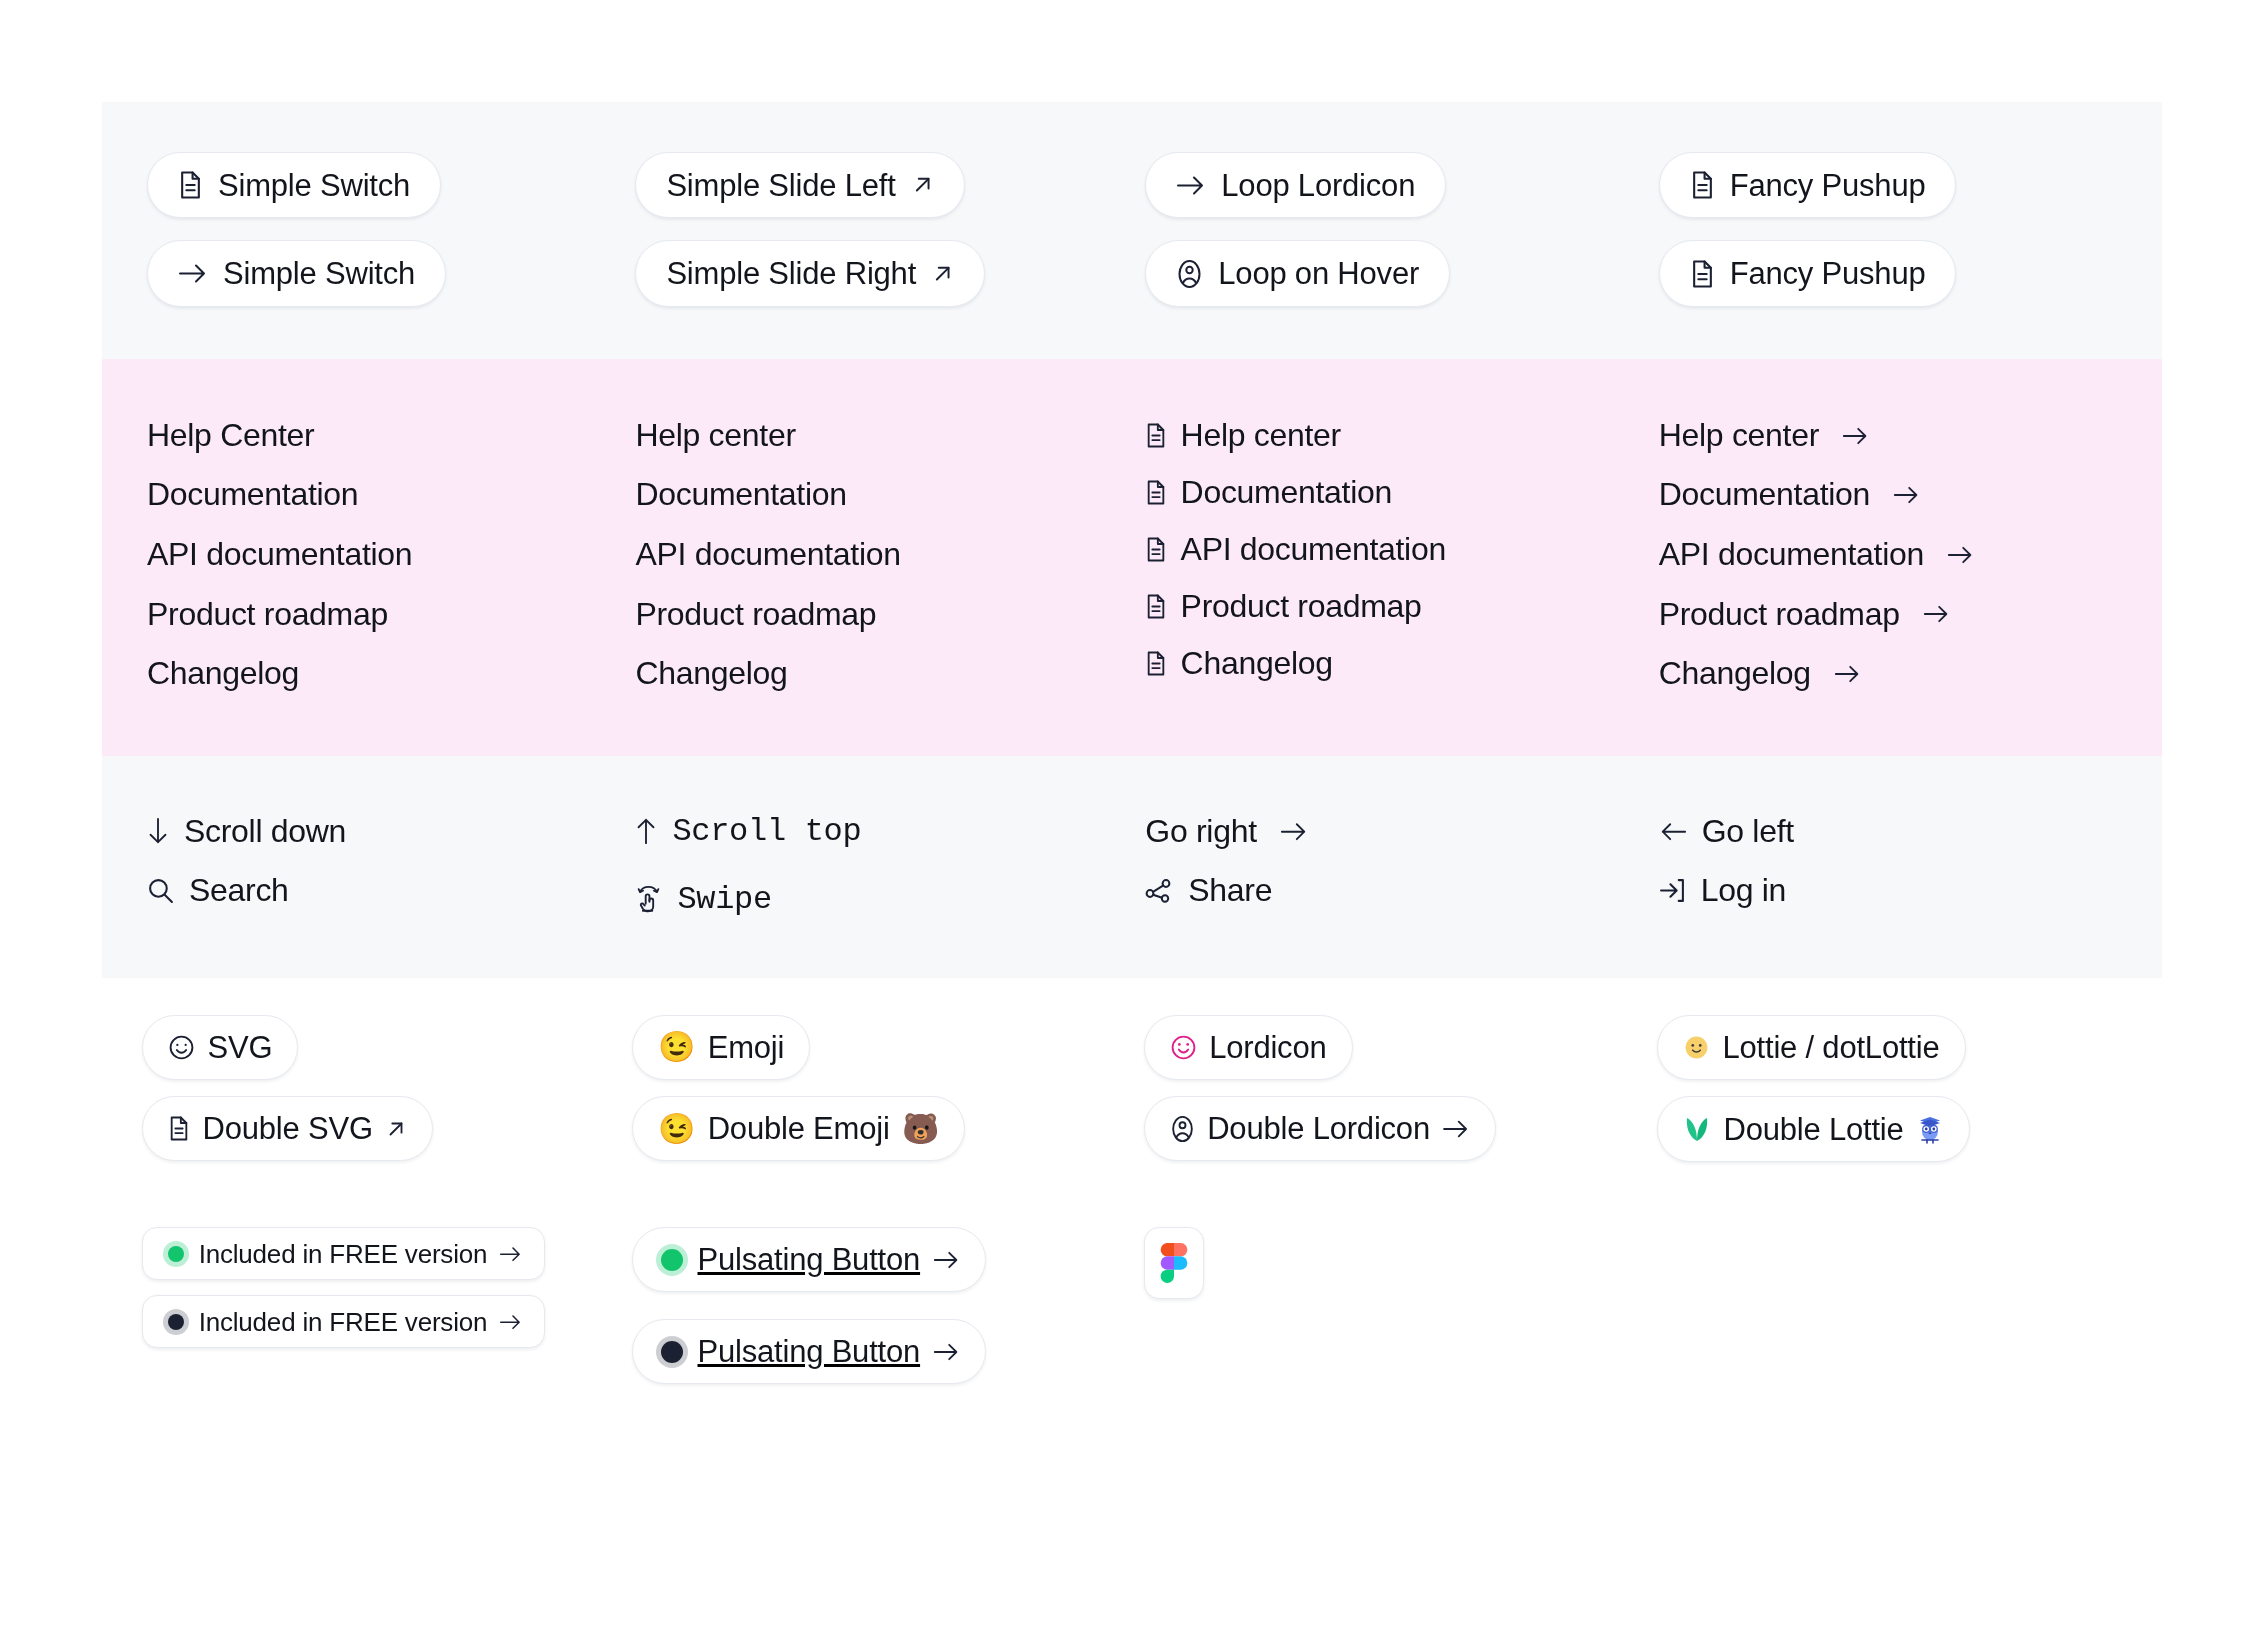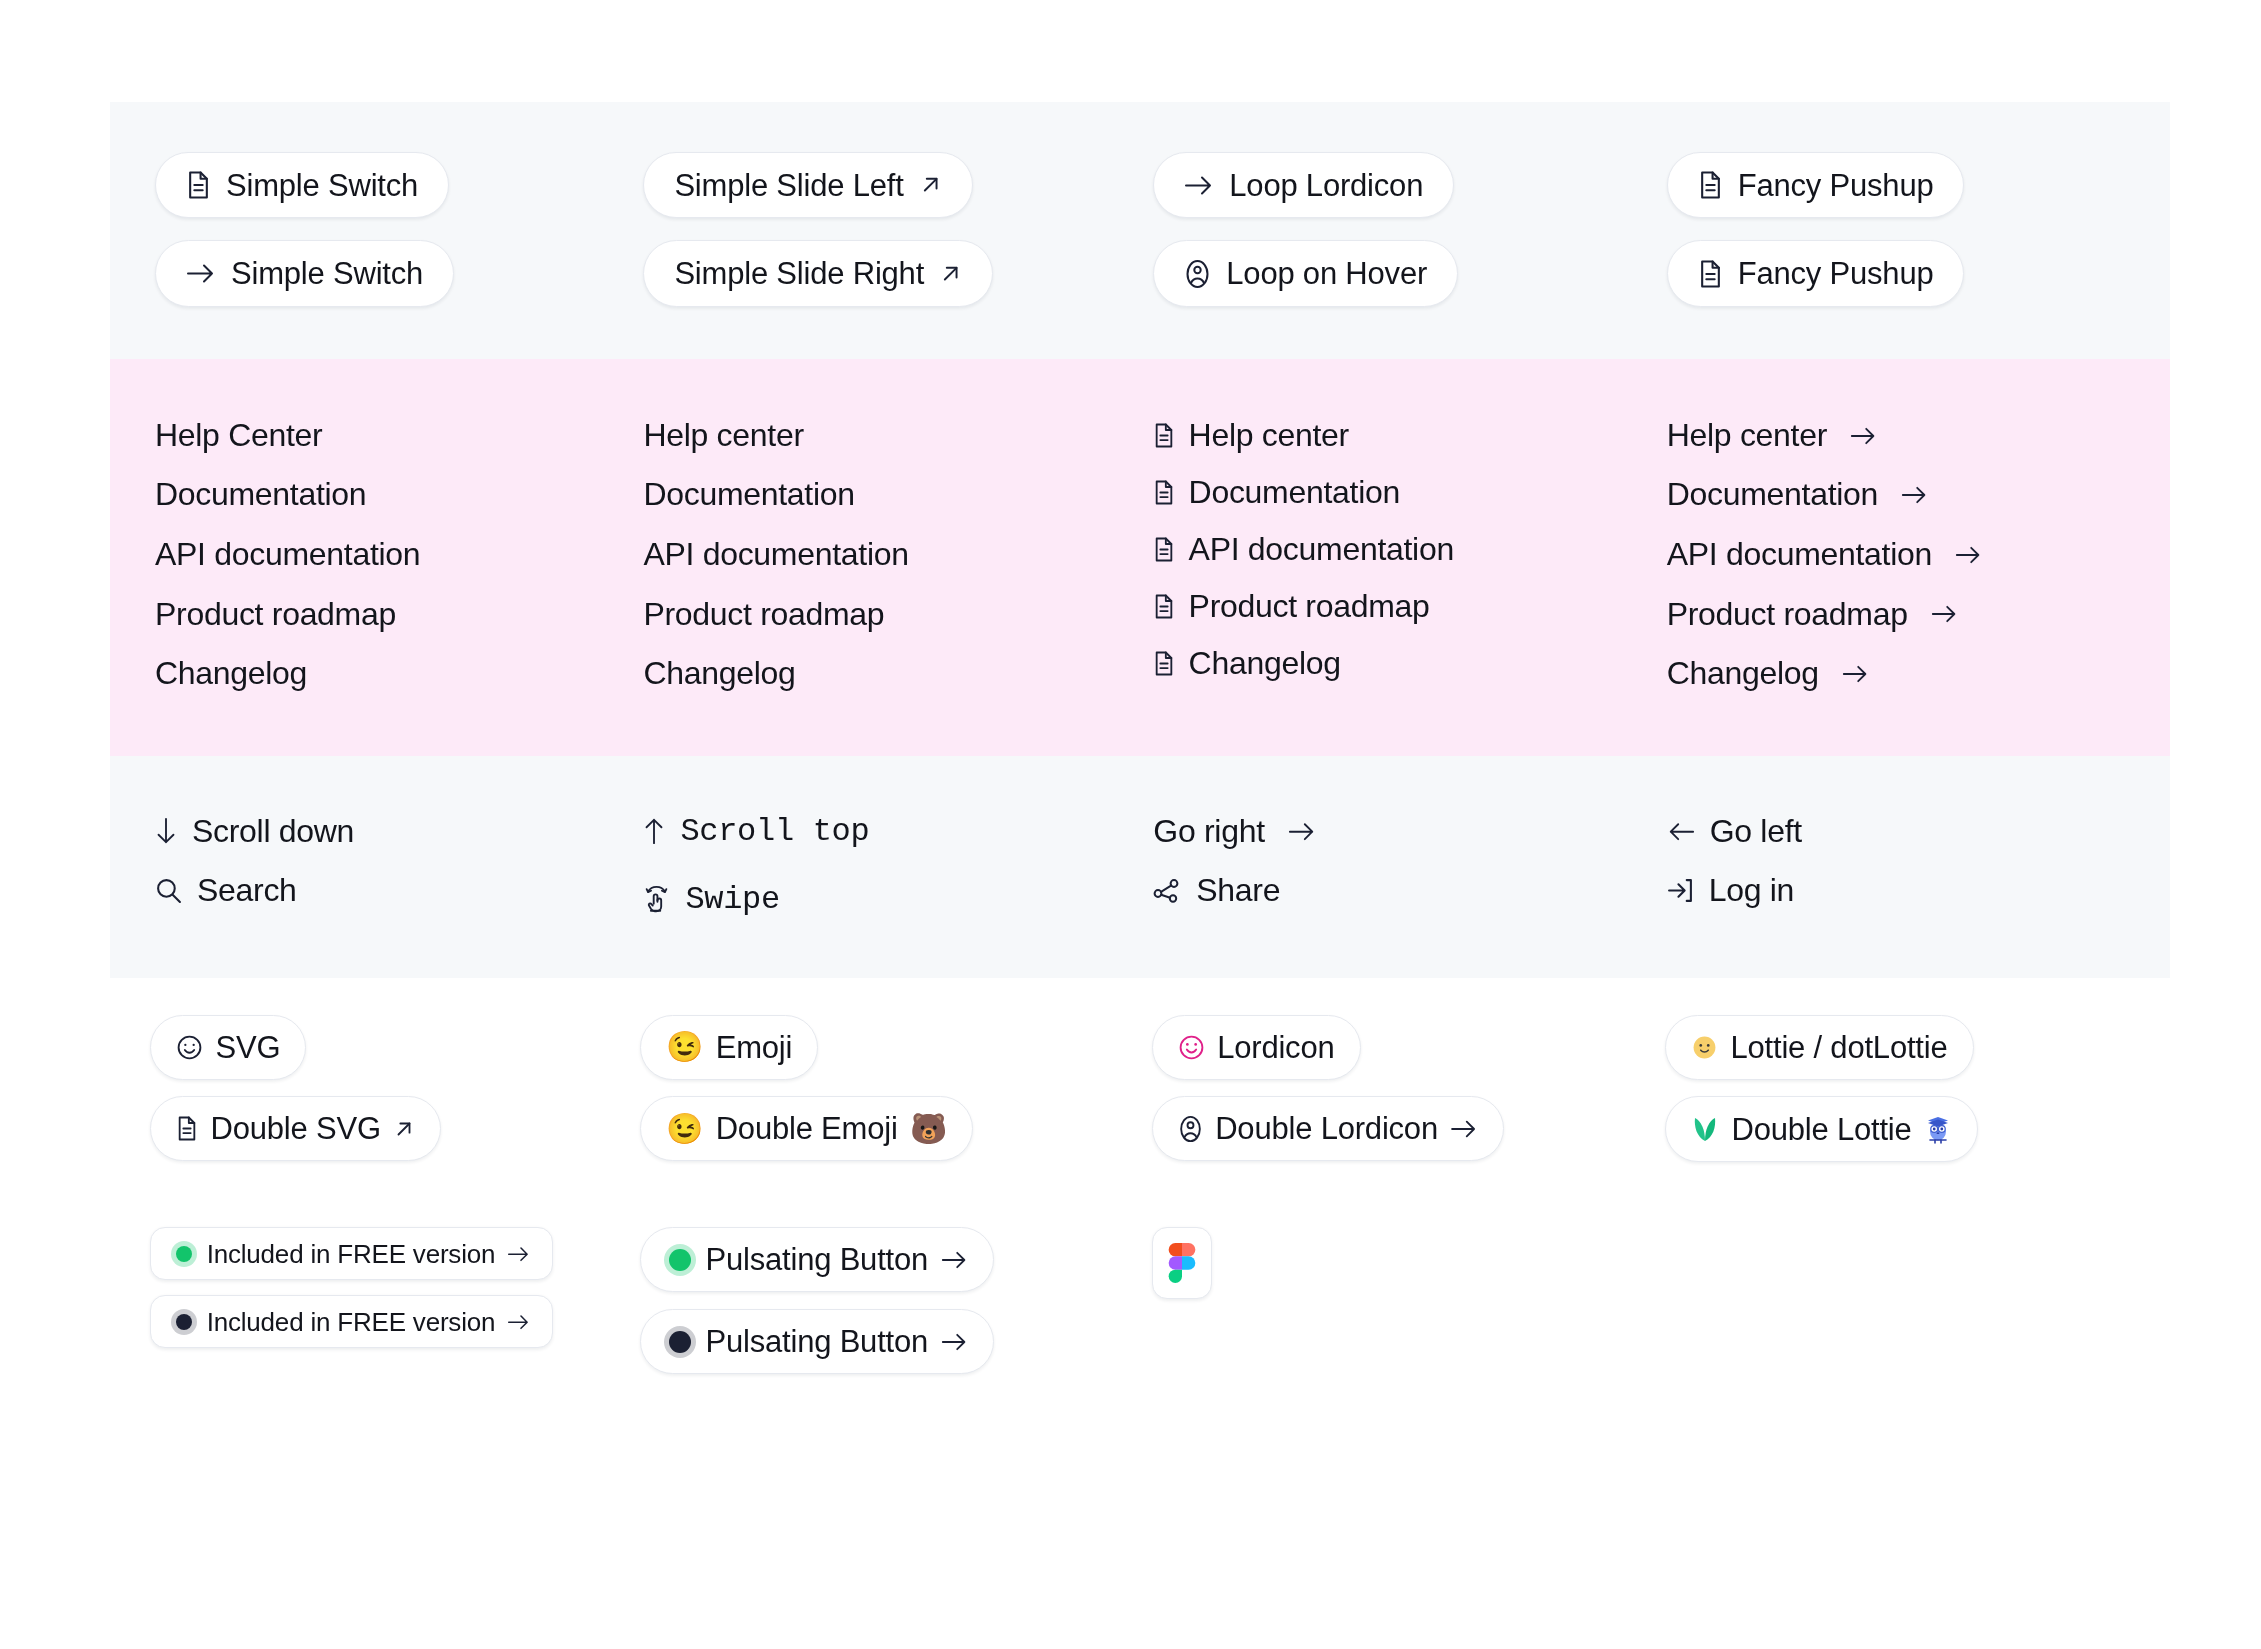--- a/index.html
+++ b/index.html
@@ -4,21 +4,21 @@
 <style>
   * { box-sizing: border-box; margin: 0; padding: 0; }
   html, body {
     width: 2261px; height: 1650px;
     background: #ffffff;
     font-family: "Liberation Sans", sans-serif;
     -webkit-font-smoothing: antialiased;
   }
   .panel {
     position: absolute;
-    left: 110px; top: 102px;
+    left: 102px; top: 102px;
     width: 2060px;
     background: #404040;
   }
 
   
   .section { width: 100%; position: relative; }
   .sec-gray  { background: #f6f8fa; }
   .sec-pink  { background: #fdeaf8; }
   .sec-white { background: #ffffff; }
 
@@ -596,21 +596,21 @@
             <span class="ic">
                 <svg width="23.4" height="18.4" viewBox="0 0 30 24" fill="none" stroke="#1b2033" stroke-width="2" stroke-linecap="round" stroke-linejoin="round">
                   <path d="M2 12h24M18 4l8 8-8 8"></path>
                 </svg>
               </span>
           </button>
         </div>
       </div>
 
       <div style="padding-left:15px;">
-        <div class="row-stack" style="gap:17px;">
+        <div class="row-stack" style="gap:27px;text-decoration:underline;">
           <button class="pill tight">
             <span class="dot-wrap" style="width:27px;height:27px;">
                 <span class="dot dot-green" style="width:22px;height:22px;"></span>
               </span>
             <span>Pulsating Button</span>
             <span class="ic">
                 <svg width="27" height="22" viewBox="0 0 30 24" fill="none" stroke="#1b2033" stroke-width="2" stroke-linecap="round" stroke-linejoin="round">
                   <path d="M2 12h24M18 4l8 8-8 8"></path>
                 </svg>
               </span>

